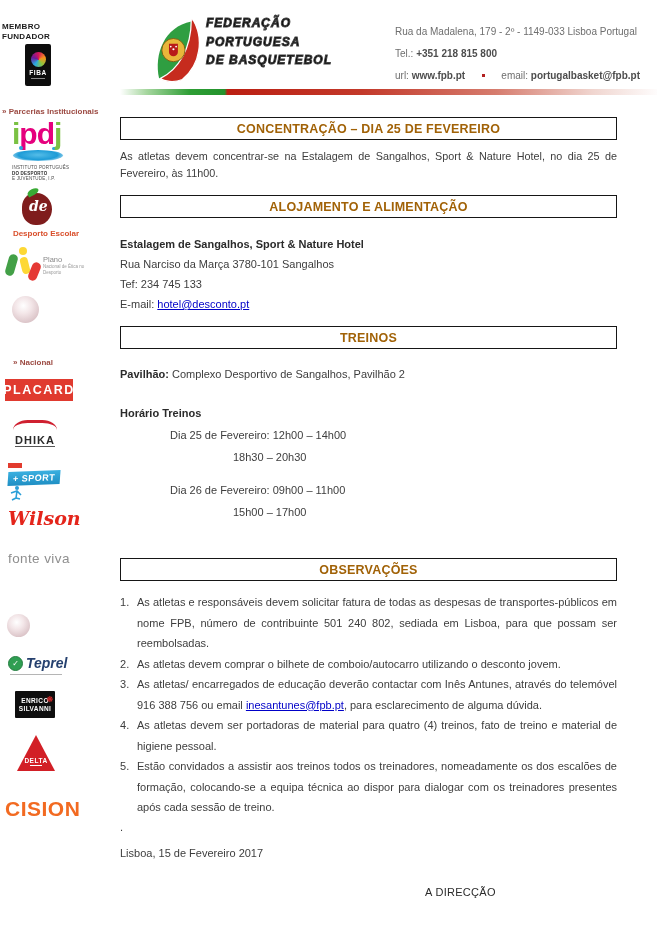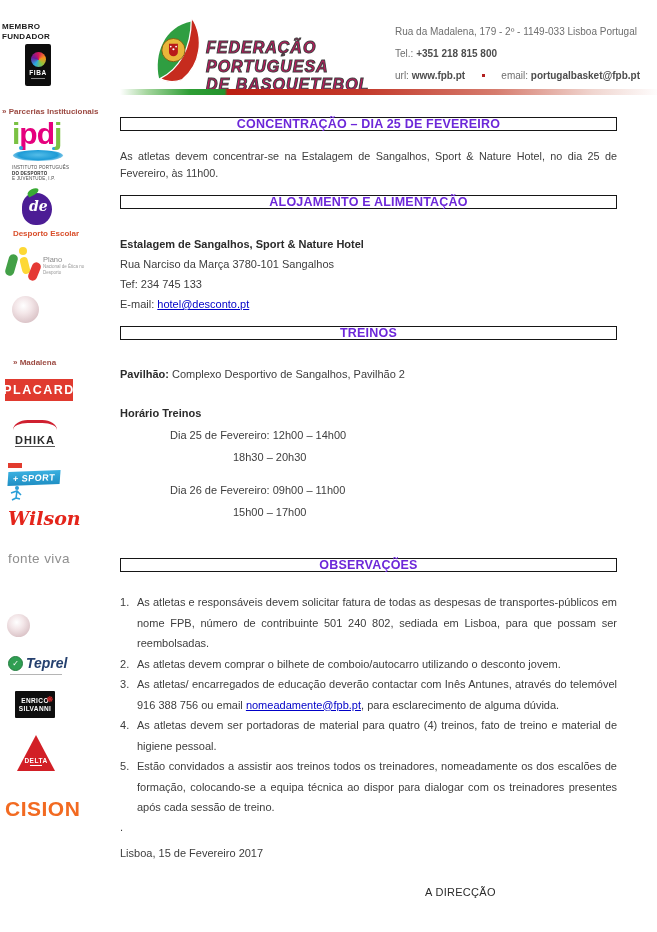--- a/index.html
+++ b/index.html
@@ -20,21 +20,21 @@
   .sb-parc{left:13px;top:358px;}
   .sb-ipdj{left:12px;top:120px;width:84px;}
   .ipdj-letters{font-size:30px;font-weight:bold;line-height:28px;letter-spacing:-1px;}
   .ipdj-i{color:#7ac143;}.ipdj-p{color:#e5007d;}.ipdj-d{color:#e5007d;}.ipdj-j{color:#7ac143;}
   .ipdj-splash{width:50px;height:11px;margin:2px 0 0 1px;border-radius:50%;background:radial-gradient(ellipse at 50% 45%,#55bde8 0%,#1e9cd7 55%,rgba(30,156,215,0) 95%);position:relative;}
   .ipdj-splash::before{content:"";position:absolute;left:6px;top:-4px;width:4px;height:4px;border-radius:50%;background:#2aa7de;}
   .ipdj-splash::after{content:"";position:absolute;right:8px;top:-3px;width:3px;height:3px;border-radius:50%;background:#2aa7de;}
   .ipdj-sub{margin-top:4px;font-size:4.5px;line-height:5.5px;color:#4a4a4a;letter-spacing:.2px;}
   .ipdj-sub .b{font-weight:bold;}
   .sb-de{left:22px;top:193px;width:34px;height:34px;}
-  .de-blob{width:30px;height:32px;background:#4c1d95;border-radius:46% 54% 52% 48%;position:relative;}
+  .de-blob{width:30px;height:32px;background:#7f1d1d;border-radius:46% 54% 52% 48%;position:relative;}
   .de-leaf{position:absolute;top:-4px;left:5px;width:12px;height:6px;background:#3aaa35;border-radius:50% 50% 50% 0;transform:rotate(-28deg);}
   .de-script{position:absolute;top:5px;left:7px;color:#fff;font-family:"DejaVu Serif",serif;font-style:italic;font-weight:bold;font-size:14px;}
   .sb-de-label{left:0;top:229px;width:92px;text-align:center;color:#d94f2b;font-size:8px;font-weight:bold;}
   .sb-plano{left:6px;top:246px;width:104px;display:flex;}
   .plano-figs{width:34px;height:38px;position:relative;flex:none;}
   .plano-figs span{position:absolute;border-radius:6px;}
   .fig-g{left:1px;top:8px;width:9px;height:22px;background:#43a047;transform:rotate(16deg);}
   .fig-y{left:13px;top:1px;width:8px;height:8px;border-radius:50%;background:#fdd835;}
   .fig-y2{left:15px;top:11px;width:8px;height:17px;background:#fdd835;transform:rotate(-14deg);}
   .fig-r{left:24px;top:16px;width:9px;height:19px;background:#e53935;transform:rotate(22deg);}
@@ -61,28 +61,28 @@
   .sb-enrico{left:15px;top:691px;width:40px;height:27px;background:#0e0e0e;border-radius:1px;color:#fff;display:flex;flex-direction:column;align-items:center;justify-content:center;font-size:6.5px;font-weight:bold;letter-spacing:.4px;line-height:7.5px;}
   .enrico-mark{position:absolute;margin-left:30px;margin-top:-10px;color:#c62828;font-size:8px;}
   .sb-delta{left:17px;top:735px;width:38px;height:36px;background:#d21f26;clip-path:polygon(50% 0,100% 100%,0 100%);display:flex;flex-direction:column;align-items:center;justify-content:flex-end;padding-bottom:5px;box-sizing:border-box;}
   .delta-text{color:#fff;font-size:6.5px;font-weight:bold;letter-spacing:.5px;}
   .delta-sub{width:12px;height:1px;background:#ffffff;margin-top:1px;}
   .sb-cision{left:5px;top:797px;font-size:21px;font-weight:bold;color:#f26a21;letter-spacing:.5px;}
   
   .main{position:absolute;left:120px;top:0;width:537px;height:932px;}
   .main > div{position:absolute;}
   .m-logo-mark{left:32px;top:18px;}
-  .m-org{left:86px;top:39px;font-style:italic;font-weight:bold;font-size:16px;line-height:18.5px;color:#be185d;-webkit-text-stroke:1px #3f3f3f;letter-spacing:1px;white-space:nowrap;}
+  .m-org{left:86px;top:14px;font-style:italic;font-weight:bold;font-size:12px;line-height:18.5px;color:#000000;-webkit-text-stroke:1px #3f3f3f;letter-spacing:1px;white-space:nowrap;}
   .m-contact{left:275px;top:26px;width:245px;font-size:10px;color:#6e6e6e;}
   .mc-line{margin-bottom:11px;white-space:nowrap;}
   .mc-line3{display:flex;justify-content:space-between;align-items:center;margin-bottom:0;}
   .mc-b{font-weight:bold;color:#4d4d4d;}
   .mc-dot{width:3px;height:3px;background:#b22020;flex:none;}
   .m-bar{left:0;top:89px;width:537px;height:6px;background:linear-gradient(to right,#ffffff 0%,#a5d69e 5%,#2e9e35 13%,#23922c 19.5%,#bb1f12 20%,#c3392a 45%,#d67c6e 70%,#f0d5cf 88%,#fefcfc 100%);}
-  .m-box{left:0;width:497px;height:14px;border:1.5px solid #161616;box-sizing:border-box;display:flex;align-items:center;justify-content:center;font-size:12.5px;font-weight:bold;color:#6d28d9;letter-spacing:.2px;}
+  .m-box{left:0;width:497px;height:23px;border:1.5px solid #161616;box-sizing:border-box;display:flex;align-items:center;justify-content:center;font-size:12.5px;font-weight:bold;color:#a16207;letter-spacing:.2px;}
   .m-box1{top:117px;}
   .m-box2{top:195px;}
   .m-box3{top:326px;}
   .m-box4{top:558px;}
   .m-para1{left:0;top:148px;width:497px;font-size:10.8px;line-height:17px;text-align:justify;}
   .m-hotel{left:0;top:234px;width:497px;font-size:11px;}
   .m-hotel .line{line-height:20px;}
   .m-hotel .hname{font-weight:bold;color:#2b2b2b;}
   .m-line{font-size:11px;white-space:nowrap;text-align:center;}
   .m-pav{left:0;top:368px;}
@@ -138,21 +138,21 @@
       <span class="fig-y2"></span>
       <span class="fig-r"></span>
     </div>
     <div class="plano-text">
       <div class="plano-t1">Plano</div>
       <div class="plano-t2">Nacional de Ética no</div>
       <div class="plano-t3">Desporto</div>
     </div>
   </div>
   <div class="sphere sb-sphere1"></div>
-  <div class="sb-label sb-parc">» Madalena</div>
+  <div class="sb-label sb-parc">» Nacional</div>
   <div class="sb-placard">PLACARD</div>
   <div class="sb-dhika">
     <div class="dhika-swoosh"></div>
     <span class="dhika-text">DHIKA</span>
   </div>
   <div class="sb-sport">
     <span class="sport-tag"></span>
     <span class="sport-banner">+ SPORT</span>
     <svg class="sport-fig" width="14" height="16" viewBox="0 0 14 16">
       <circle cx="8" cy="3" r="2" fill="#2a9fd8"></circle>
@@ -224,21 +224,21 @@
   <div class="m-line m-sched1"><span>Dia 25 de Fevereiro:</span> <span>12h00 – 14h00</span></div>
   <div class="m-line m-sched1b">18h30 – 20h30</div>
   <div class="m-line m-sched2"><span>Dia 26 de Fevereiro:</span> <span>09h00 – 11h00</span></div>
   <div class="m-line m-sched2b">15h00 – 17h00</div>
 
   <div class="m-box m-box4">OBSERVAÇÕES</div>
   <div class="m-obs">
     <ol class="obs-list">
       <li><span>As atletas e responsáveis devem solicitar fatura de todas as despesas de transportes-públicos em nome FPB, número de contribuinte 501 240 802, sediada em Lisboa, para que possam ser reembolsadas.</span></li>
       <li><span>As atletas devem comprar o bilhete de comboio/autocarro utilizando o desconto jovem.</span></li>
-      <li><span>As atletas/ encarregados de educação deverão contactar com Inês Antunes, através do telemóvel 916 388 756 ou email </span><a href="#">nomeadamente@fpb.pt</a><span>, para esclarecimento de alguma dúvida.</span></li>
+      <li><span>As atletas/ encarregados de educação deverão contactar com Inês Antunes, através do telemóvel 916 388 756 ou email </span><a href="#">inesantunes@fpb.pt</a><span>, para esclarecimento de alguma dúvida.</span></li>
       <li><span>As atletas devem ser portadoras de material para quatro (4) treinos, fato de treino e material de higiene pessoal.</span></li>
       <li><span>Estão convidados a assistir aos treinos todos os treinadores, nomeadamente os dos escalões de formação, colocando-se a equipa técnica ao dispor para dialogar com os treinadores presentes após cada sessão de treino.</span></li>
     </ol>
     <div class="obs-dot">.</div>
     <div class="m-date">Lisboa, 15 de Fevereiro 2017</div>
     <div class="m-sig">A DIRECÇÃO</div>
   </div>
 </div>
 
 </body></html>

